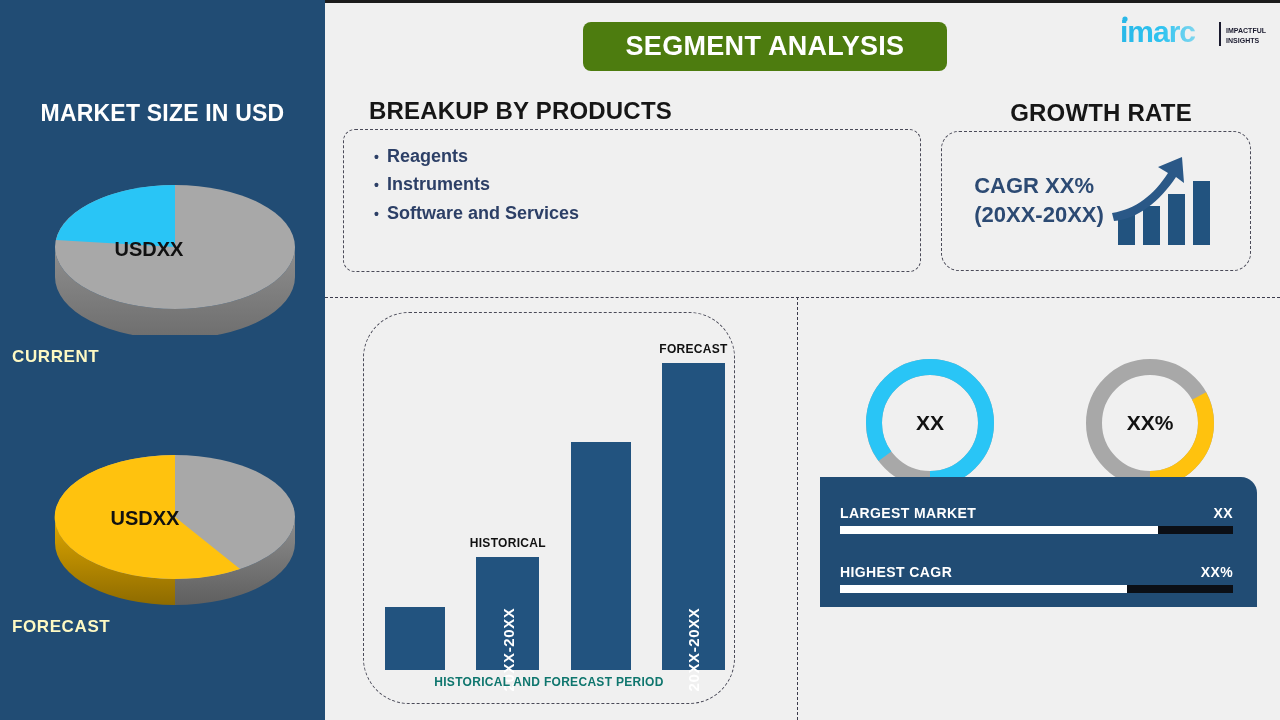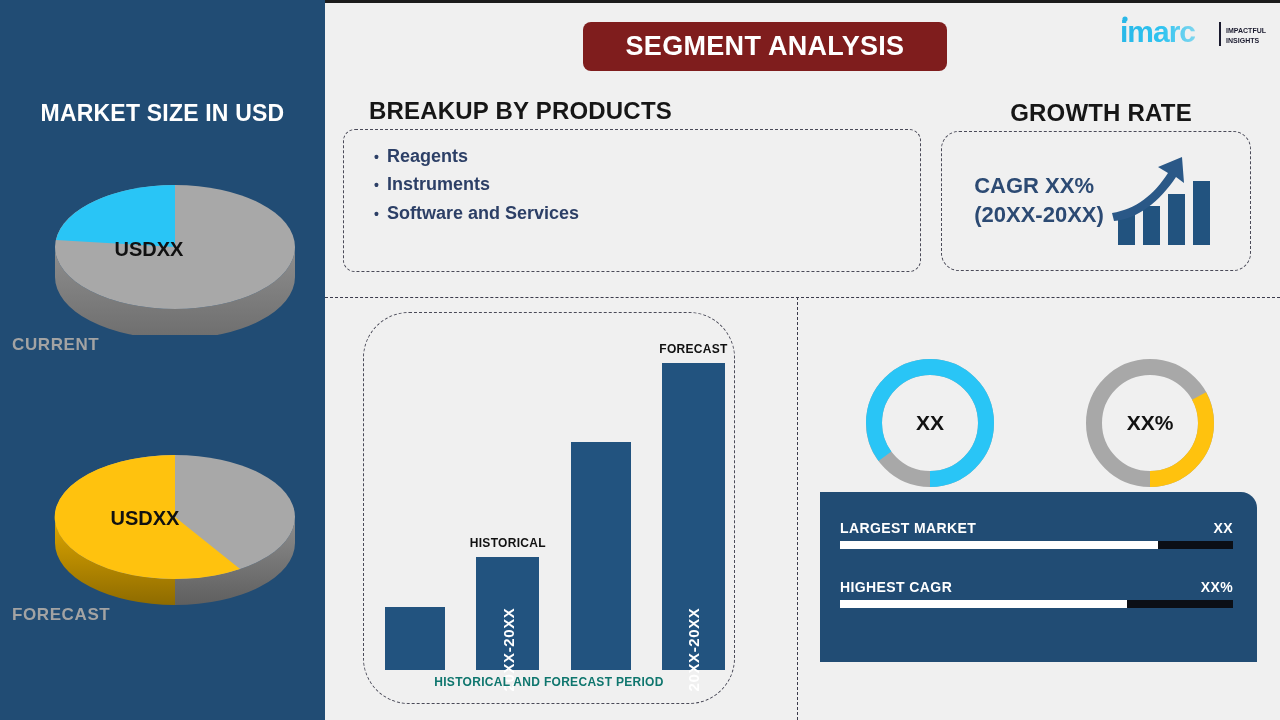--- a/index.html
+++ b/index.html
@@ -23,30 +23,30 @@
   }
   .sidebar-title {
     position: absolute; top: 100px; left: 0; width: 325px;
     text-align: center; color: #ffffff;
     font-size: 23px; font-weight: bold; letter-spacing: .2px;
   }
   .pie-wrap { position: absolute; left: 12px; width: 325px; }
   .pie-wrap.current  { top: 160px; }
   .pie-wrap.forecast { top: 430px; }
   .pie-caption {
-    color: #a3a3a3; font-size: 17px; font-weight: bold;
-    letter-spacing: .6px; 
+    color: #fef9c3; font-size: 17px; font-weight: bold;
+    letter-spacing: .6px; margin-top: 12px;
   }
   .pie-svg { display: block; margin: 0 auto; }
 
   
   .title-banner {
     position: absolute; left: 583px; top: 22px;
     width: 364px; height: 49px;
-    background: #7f1d1d; border-radius: 8px;
+    background: #4d7c0f; border-radius: 8px;
     display: flex; align-items: center; justify-content: center;
   }
   .title-banner span {
     color: #ffffff; font-size: 27px; font-weight: bold; letter-spacing: .3px;
   }
 
   
   .logo {
     position: absolute; right: 14px; top: 14px;
     display: flex; align-items: flex-end; height: 34px; margin-left: 32px;
@@ -137,21 +137,21 @@
   }
   .donut { position: relative; width: 140px; height: 140px; }
   .donut-label {
     position: absolute; inset: 0; display: flex;
     align-items: center; justify-content: center;
     color: #121212; font-size: 21px; font-weight: bold;
   }
 
   
   .stats-panel {
-    position: absolute; left: 820px; top: 492px; width: 437px; height: 170px;
+    position: absolute; left: 820px; top: 477px; width: 437px; height: 130px;
     background: #214c74; border-radius: 0 16px 0 0;
     padding: 28px 24px 0 20px;
   }
   .stat-row { margin-bottom: 30px; }
   .stat-head {
     display: flex; align-items: flex-end; justify-content: space-between;
     margin-bottom: 5px;
   }
   .stat-name {
     color: #ffffff; font-size: 14px; font-weight: bold; letter-spacing: .4px;

